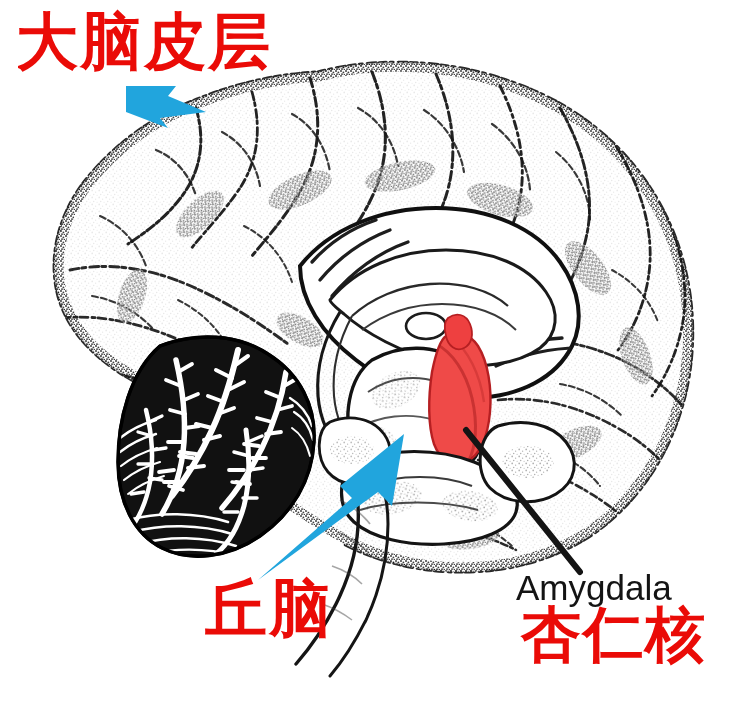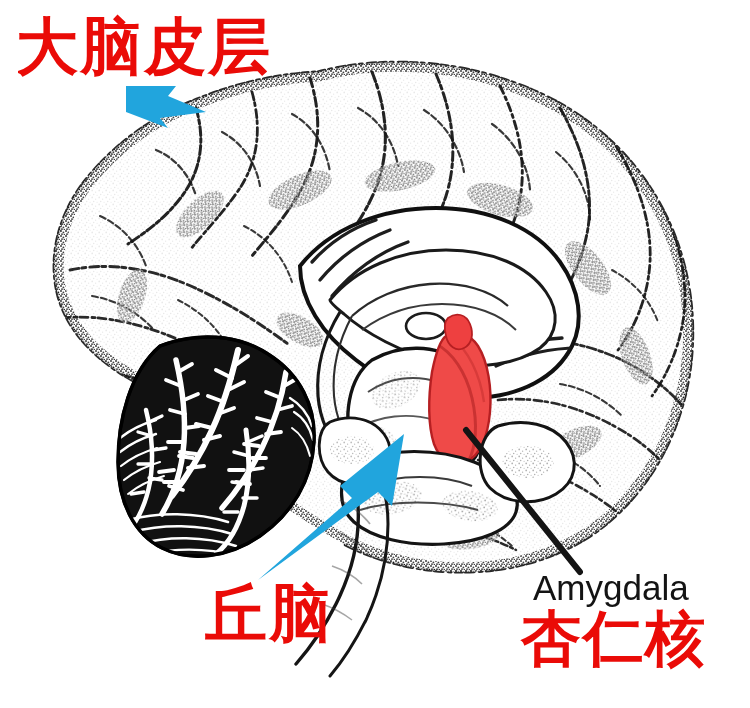--- a/index.html
+++ b/index.html
@@ -20,21 +20,21 @@
   #brain-svg {
     position: absolute;
     left: 0;
     top: 0;
     width: 750px;
     height: 708px;
   }
   .cn-label {
     position: absolute;
     color: #ea0b07;
-    font-family: Liberation Sans, sans-serif;
+    font-family: Liberation Mono, monospace;
     font-weight: 700;
     white-space: nowrap;
     line-height: 1;
     letter-spacing: 2px;
   }
   #label-cortex {
     left: 16px;
     top: 16px;
     font-size: 62px;
   }
@@ -51,21 +51,20 @@
   #label-amygdala-en {
     position: absolute;
     left: 516px;
     top: 570px;
     font-family: "Liberation Sans", sans-serif;
     font-size: 35px;
     color: #141414;
     letter-spacing: 0px;
     white-space: nowrap;
     line-height: 1;
-    margin-left: 17px;
   }
 </style>
 </head>
 <body>
 
 <div id="figure">
 
   <svg id="brain-svg" viewBox="0 0 750 708" xmlns="http://www.w3.org/2000/svg">
     <defs>
 

